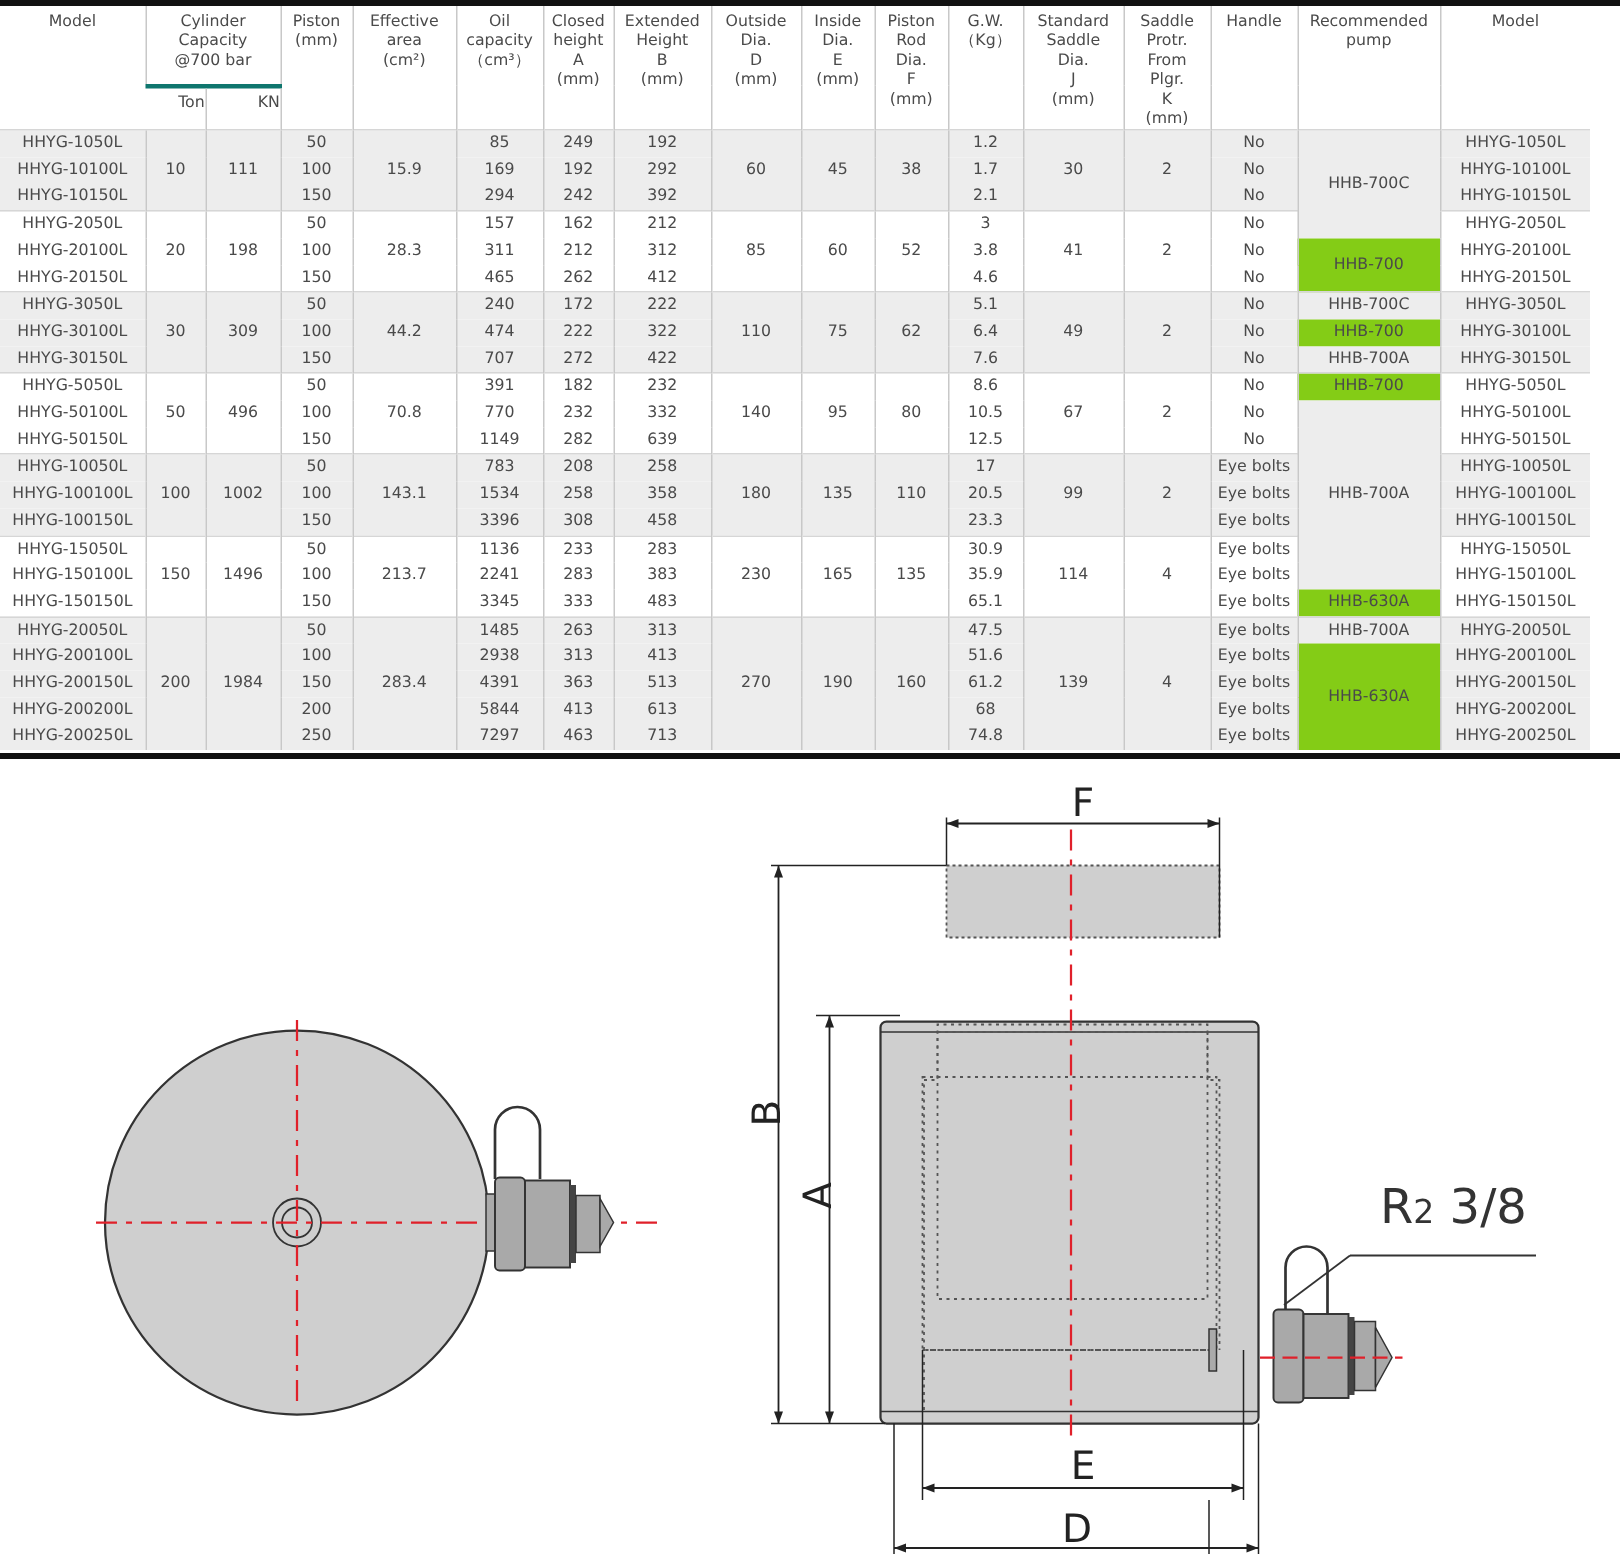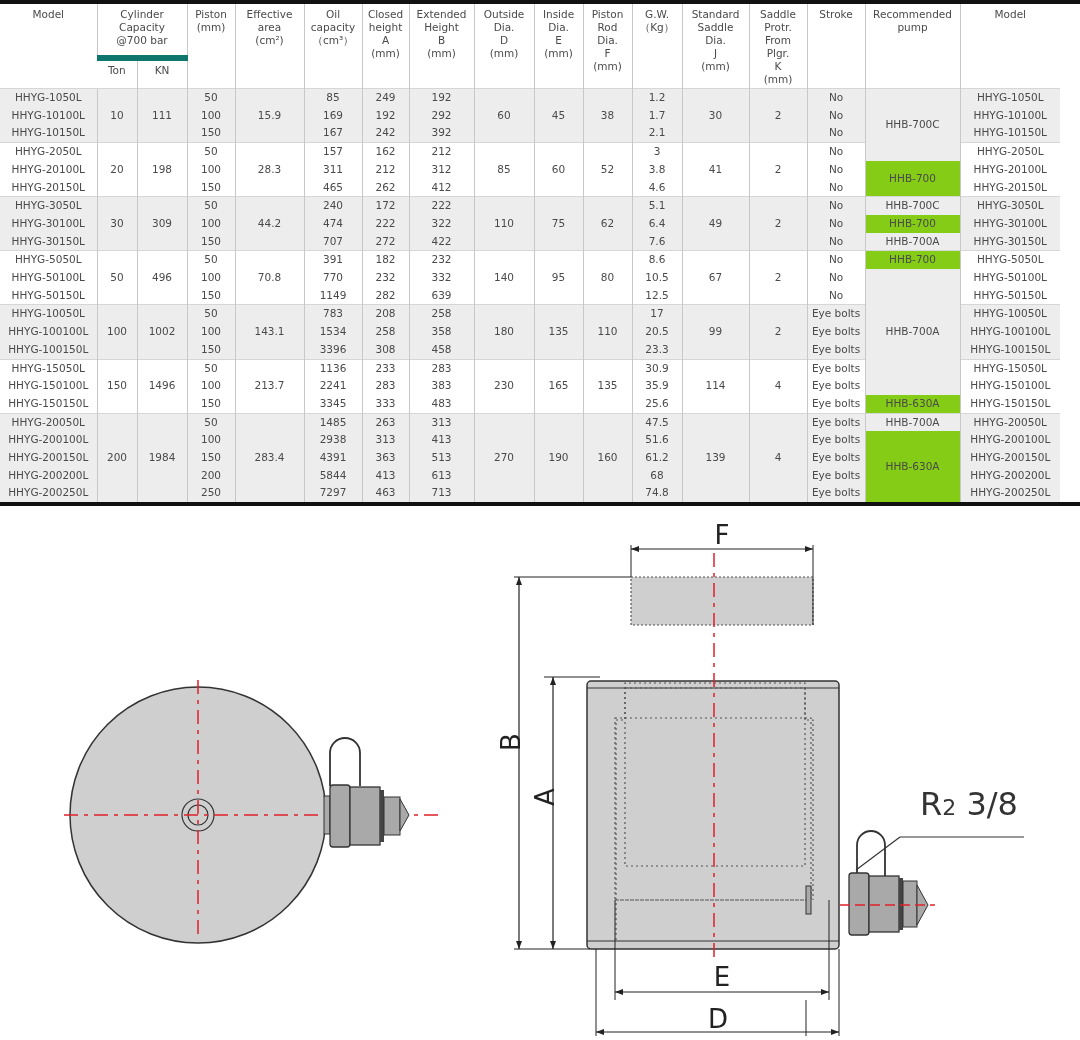--- a/index.html
+++ b/index.html
@@ -3,21 +3,21 @@
 <meta charset="utf-8">
 <style>
   html, body { margin:0; padding:0; background:#fff; }
   body { width:1080px; height:1040px; position:relative; overflow:hidden; font-family:"DejaVu Sans", sans-serif; color:#444; }
   .tbl-wrap { position:absolute; left:0; top:0; width:1080px; }
   .rule { position:absolute; left:0; width:1080px; height:4px; background:#111; }
   table.spec { position:absolute; left:0; top:4px; border-collapse:collapse; table-layout:fixed; width:980px; font-size:10.5px; }
   table.spec th, table.spec td { border-left:1px solid #c8c8c8; text-align:center; padding:0; font-weight:normal; color:#4a4a4a; }
   table.spec th:first-child, table.spec td:first-child { border-left:none; }
   table.spec thead th { vertical-align:top; line-height:13px; padding-top:4px; }
-  table.spec thead tr.sub th { border-top:6px solid #0f766e; padding-top:3px; height:24px; }
+  table.spec thead tr.sub th { border-top:3px solid #0f766e; padding-top:3px; height:24px;text-align:right; }
   table.spec tbody td { height:17.7px; line-height:17.7px; white-space:nowrap; }
   tr.g td.band, td.gcell { background:#ededed; }
   tr.w td.band { background:#fff; }
   td.pw { background:#84cc16; }
   tbody tr.first td { border-top:1px solid #d6d6d6; }
   .drawing { position:absolute; left:0; top:510px; width:1080px; height:530px; }
 </style>
 </head>
 <body>
 
@@ -51,21 +51,21 @@
         <th rowspan="2"><span>Effective</span><br><span>area</span><br><span>(cm²)</span></th>
         <th rowspan="2"><span>Oil</span><br><span>capacity</span><br><span>（cm³）</span></th>
         <th rowspan="2"><span>Closed</span><br><span>height</span><br><span>A</span><br><span>(mm)</span></th>
         <th rowspan="2"><span>Extended</span><br><span>Height</span><br><span>B</span><br><span>(mm)</span></th>
         <th rowspan="2"><span>Outside</span><br><span>Dia.</span><br><span>D</span><br><span>(mm)</span></th>
         <th rowspan="2"><span>Inside</span><br><span>Dia.</span><br><span>E</span><br><span>(mm)</span></th>
         <th rowspan="2"><span>Piston</span><br><span>Rod</span><br><span>Dia.</span><br><span>F</span><br><span>(mm)</span></th>
         <th rowspan="2"><span>G.W.</span><br><span>（Kg）</span></th>
         <th rowspan="2"><span>Standard</span><br><span>Saddle</span><br><span>Dia.</span><br><span>J</span><br><span>(mm)</span></th>
         <th rowspan="2"><span>Saddle</span><br><span>Protr.</span><br><span>From</span><br><span>Plgr.</span><br><span>K</span><br><span>(mm)</span></th>
-        <th rowspan="2"><span>Stroke</span></th>
+        <th rowspan="2"><span>Handle</span></th>
         <th rowspan="2"><span>Recommended</span><br><span>pump</span></th>
         <th rowspan="2"><span>Model</span></th>
       </tr>
       <tr class="sub">
         <th><span>Ton</span></th>
         <th><span>KN</span></th>
       </tr>
     </thead>
     <tbody id="spec-body">
         <tr class="g first">
@@ -93,21 +93,21 @@
           <td class="band">169</td>
           <td class="band">192</td>
           <td class="band">292</td>
           <td class="band">1.7</td>
           <td class="band">No</td>
           <td class="band">HHYG-10100L</td>
         </tr>
         <tr class="g">
           <td class="band">HHYG-10150L</td>
           <td class="band">150</td>
-          <td class="band">167</td>
+          <td class="band">294</td>
           <td class="band">242</td>
           <td class="band">392</td>
           <td class="band">2.1</td>
           <td class="band">No</td>
           <td class="band">HHYG-10150L</td>
         </tr>
         <tr class="w first">
           <td class="band">HHYG-2050L</td>
           <td class="band" rowspan="3">20</td>
           <td class="band" rowspan="3">198</td>
@@ -292,21 +292,21 @@
           <td class="band">35.9</td>
           <td class="band">Eye bolts</td>
           <td class="band">HHYG-150100L</td>
         </tr>
         <tr class="w">
           <td class="band">HHYG-150150L</td>
           <td class="band">150</td>
           <td class="band">3345</td>
           <td class="band">333</td>
           <td class="band">483</td>
-          <td class="band">25.6</td>
+          <td class="band">65.1</td>
           <td class="band">Eye bolts</td>
           <td class="pw" rowspan="1">HHB-630A</td>
           <td class="band">HHYG-150150L</td>
         </tr>
         <tr class="g first">
           <td class="band">HHYG-20050L</td>
           <td class="band" rowspan="5">200</td>
           <td class="band" rowspan="5">1984</td>
           <td class="band">50</td>
           <td class="band" rowspan="5">283.4</td>

